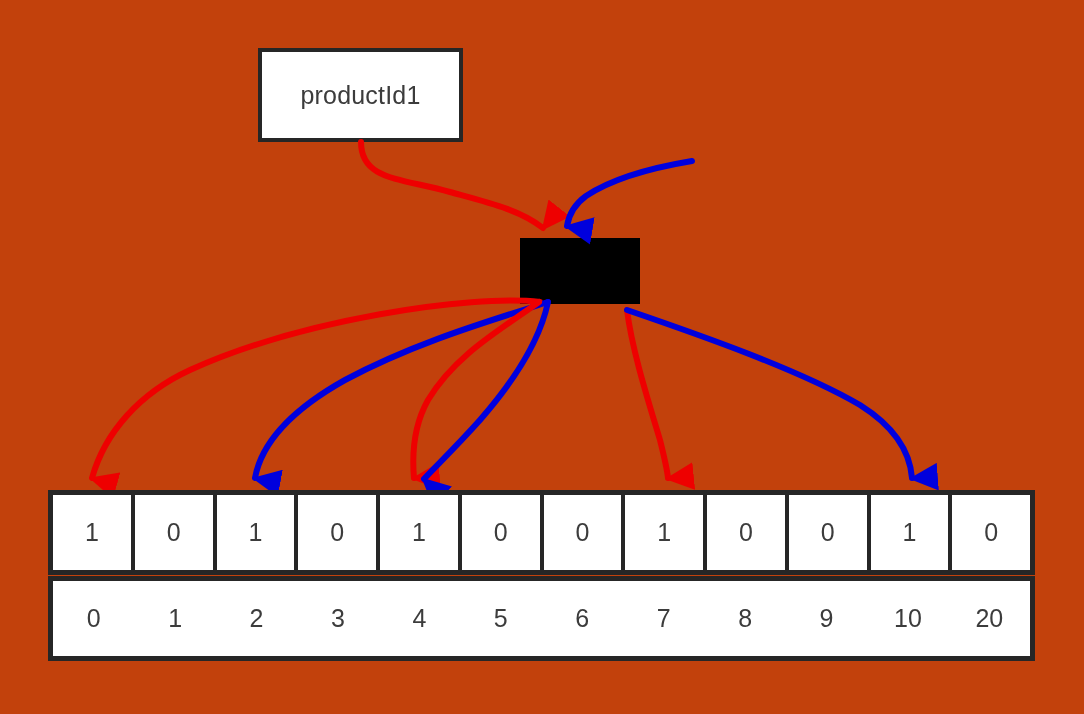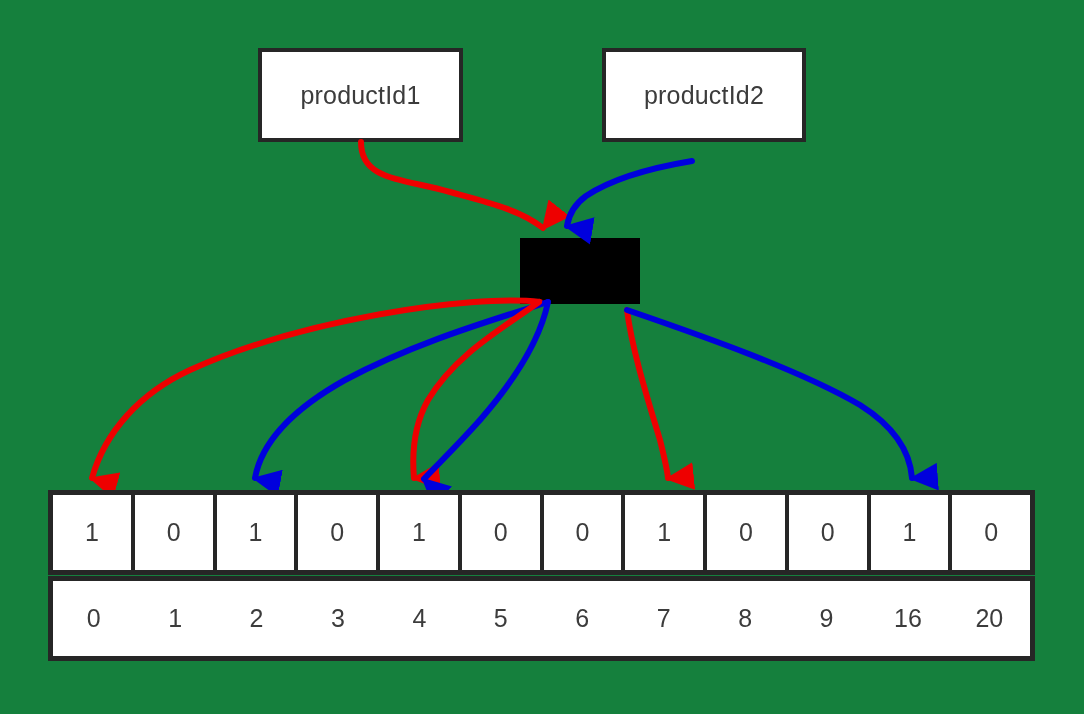--- a/index.html
+++ b/index.html
@@ -5,21 +5,21 @@
 <style>
   html, body {
     margin: 0;
     padding: 0;
     background: #000000;
   }
   #canvas {
     position: relative;
     width: 1084px;
     height: 714px;
-    background: #15803d;
+    background: #c2410c;
     overflow: hidden;
     font-family: "Liberation Sans", sans-serif;
   }
   .input-box {
     position: absolute;
     background: #ffffff;
     border: 4px solid #262626;
     box-sizing: border-box;
     display: flex;
     align-items: center;
@@ -90,23 +90,20 @@
 </style>
 </head>
 <body>
 
 <div id="canvas">
 
   <div class="input-box" id="box-1" style="left:258px; top:48px; width:205px; height:94px;">
     <span class="input-box-label">productId1</span>
   </div>
 
-  <div class="input-box" id="box-2" style="left:602px; top:48px; width:204px; height:94px;">
-    <span class="input-box-label">productId2</span>
-  </div>
 
   <div class="hash-node" style="left:520px; top:238px; width:120px; height:66px;"></div>
 
   <svg id="arrow-layer" viewBox="0 0 1084 714">
     <defs>
       <marker id="arrowhead-red" markerWidth="5" markerHeight="5" refX="2.2" refY="4.3" orient="auto" markerUnits="strokeWidth">
         <path d="M 0,0 L 4.6,0 L 2.3,4.8 Z" fill="#ee0000"></path>
       </marker>
       <marker id="arrowhead-blue" markerWidth="5" markerHeight="5" refX="2.2" refY="4.3" orient="auto" markerUnits="strokeWidth">
         <path d="M 0,0 L 4.6,0 L 2.3,4.8 Z" fill="#0000dd"></path>
@@ -194,20 +191,20 @@
     <div class="index-cell">
       <span class="index-value">7</span>
     </div>
     <div class="index-cell">
       <span class="index-value">8</span>
     </div>
     <div class="index-cell">
       <span class="index-value">9</span>
     </div>
     <div class="index-cell">
-      <span class="index-value">16</span>
+      <span class="index-value">10</span>
     </div>
     <div class="index-cell">
       <span class="index-value">20</span>
     </div>
   </div>
 
 </div>
 
 </body></html>

